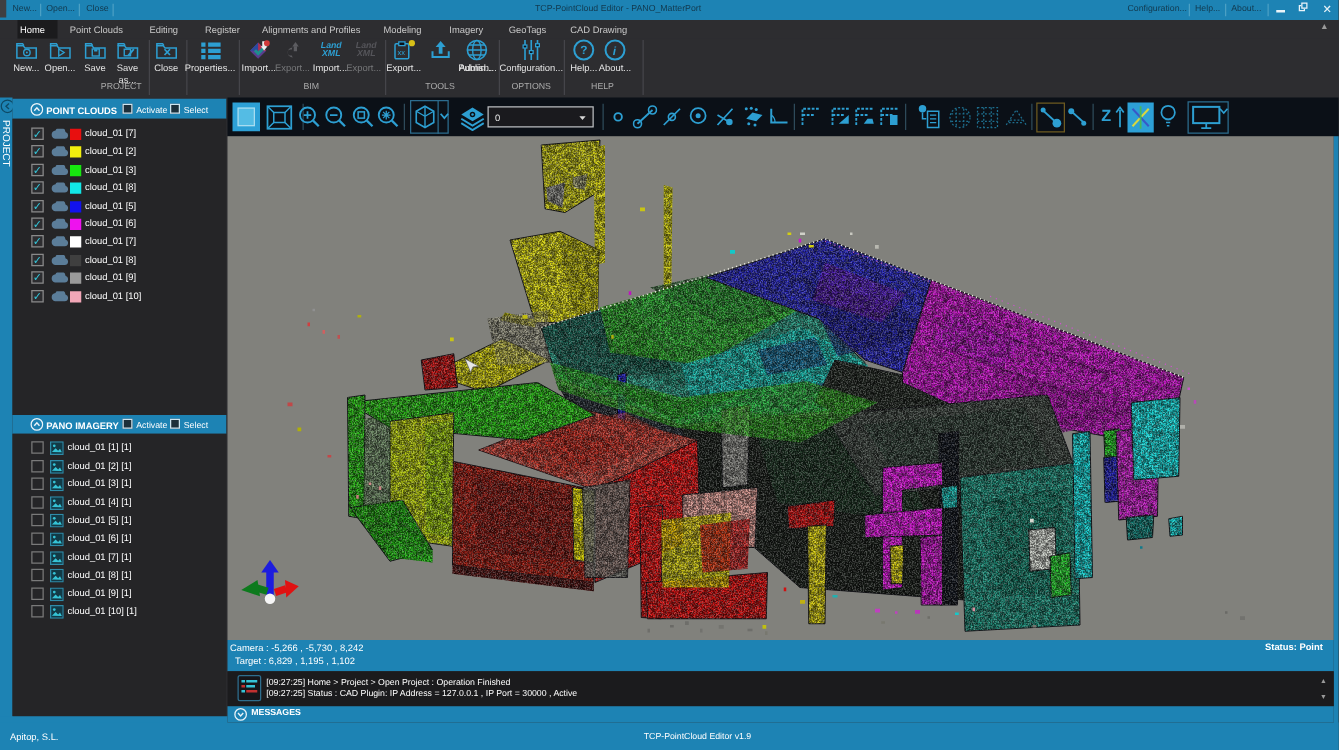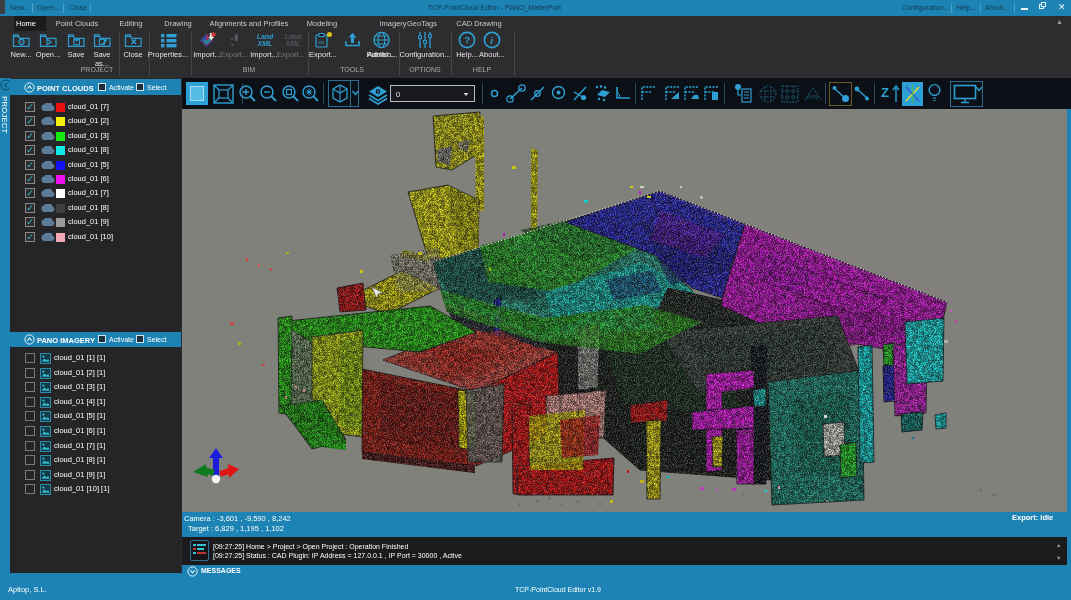--- a/index.html
+++ b/index.html
@@ -38,24 +38,24 @@
 <div class="abs" style="left:1021px;top:8px;width:7px;height:2px;background:#eaf4f9;"></div>
 <div class="abs" style="left:1039px;top:4px;width:5px;height:5px;border:1px solid #eaf4f9;"></div>
 <div class="abs" style="left:1041px;top:2px;width:5px;height:5px;border:1px solid #eaf4f9;background:#1d83b4;"></div>
 <div class="abs" style="left:1058px;top:2px;color:#eaf4f9;font-size:9px;">✕</div>
 
 <div class="abs" style="left:0;top:16px;width:1071px;height:15px;background:#2d2d30;"></div>
 <div class="abs" style="left:14px;top:16px;width:32px;height:15px;background:#1b1b1d;"></div>
 <div class="tab" style="left:26px;color:#fff;">Home</div>
 <div class="tab" style="left:77px;">Point Clouds</div>
 <div class="tab" style="left:131px;">Editing</div>
-<div class="tab" style="left:178px;">Drawing</div>
+<div class="tab" style="left:178px;">Register</div>
 <div class="tab" style="left:249px;">Alignments and Profiles</div>
 <div class="tab" style="left:322px;">Modeling</div>
-<div class="tab" style="left:373px;margin-left:20px;">Imagery</div>
+<div class="tab" style="left:373px;">Imagery</div>
 <div class="tab" style="left:422px;">GeoTags</div>
 <div class="tab" style="left:479px;">CAD Drawing</div>
 <div class="abs" style="left:1056px;top:18px;color:#9a9a9a;font-size:7px;">▲</div>
 
 <div class="abs" style="left:0;top:31px;width:1071px;height:47px;background:#2d2d30;"></div>
 <div class="rsep" style="left:119px;"></div>
 <div class="rsep" style="left:149px;"></div>
 <div class="rsep" style="left:191px;"></div>
 <div class="rsep" style="left:308px;"></div>
 <div class="rsep" style="left:399px;"></div>
@@ -768,23 +768,23 @@
 <rect x="430" y="396" width="2" height="3" fill="#78786f"></rect>
 <rect x="448" y="77" width="3" height="2" fill="#d2ce12"></rect>
 <rect x="457" y="82" width="2" height="3" fill="#cc18cc"></rect>
 <rect x="465" y="87" width="4" height="2" fill="#d2ce12"></rect>
 <path d="M190 178 l4.5 11 l1.8-4.5 l4.7-0.5 Z" fill="#e8e8e8" stroke="#555" stroke-width="0.5"></path>
 </svg>
 </div>
 <div class="abs blue" style="left:1067px;top:109px;width:4px;height:491px;"></div>
 
 <div class="abs blue" style="left:182px;top:512px;width:885px;height:25px;"></div>
-<div class="abs" style="left:184px;top:514px;color:#fff;font-size:7.5px;">Camera : -3,601 , -9,590 , 8,242</div>
+<div class="abs" style="left:184px;top:514px;color:#fff;font-size:7.5px;">Camera : -5,266 , -5,730 , 8,242</div>
 <div class="abs" style="left:188px;top:524px;color:#fff;font-size:7.5px;">Target : 6,829 , 1,195 , 1,102</div>
-<div class="abs" style="left:1012px;top:513px;color:#fff;font-size:7.5px;font-weight:bold;">Export: Idle</div>
+<div class="abs" style="left:1012px;top:513px;color:#fff;font-size:7.5px;font-weight:bold;">Status: Point</div>
 <div class="abs" style="left:182px;top:537px;width:885px;height:28px;background:#1b1b1d;"></div>
 <div class="abs" style="left:190px;top:540px;width:19px;height:21px;border:1px solid #2e6e8e;border-radius:2px;background:#16161a;"></div>
 <svg class="abs" style="left:193px;top:543px;" width="13" height="15">
       <rect x="0" y="1" width="3" height="2" fill="#35c3d6"></rect>
       <rect x="4" y="1" width="9" height="2" fill="#35c3d6"></rect>
       <rect x="0" y="5" width="3" height="2" fill="#c23030"></rect>
       <rect x="4" y="5" width="7" height="2" fill="#35c3d6"></rect>
       <rect x="0" y="9" width="3" height="2" fill="#35c3d6"></rect>
       <rect x="4" y="9" width="9" height="2" fill="#c23030"></rect>
     </svg>

